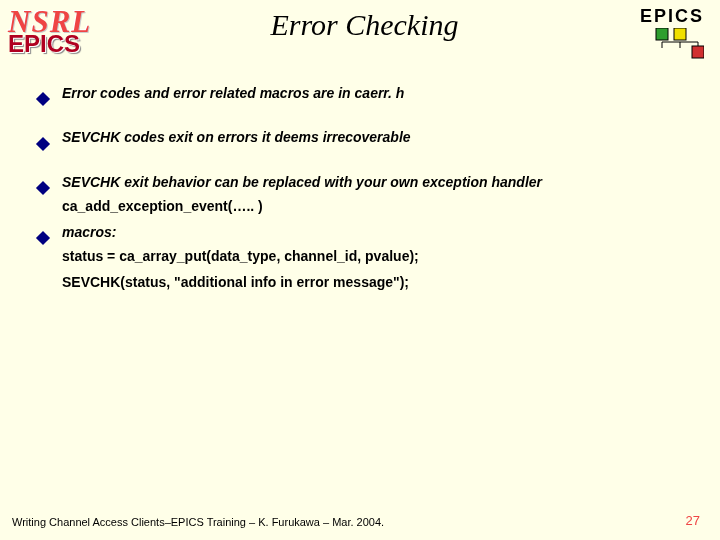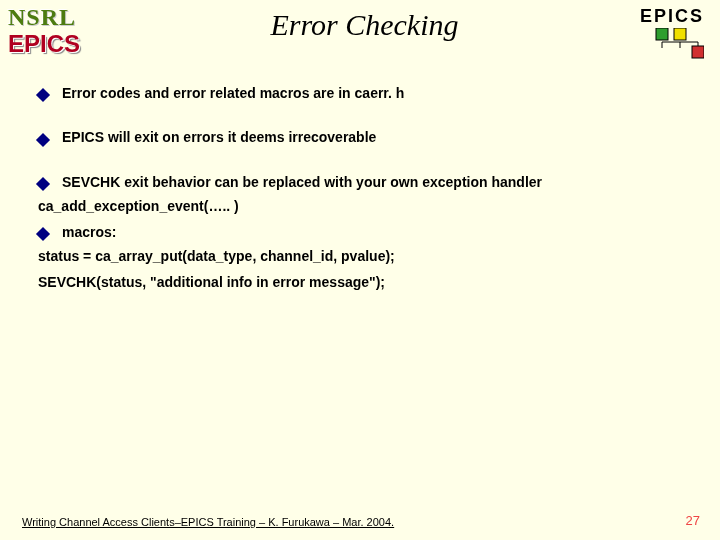--- a/index.html
+++ b/index.html
@@ -14,23 +14,24 @@
   .header-area {
     position: relative;
     height: 60px;
   }
   .nsrl {
     position: absolute;
     top: 4px;
     left: 8px;
     font-family: "Times New Roman", serif;
     font-weight: 900;
-    font-size: 24px;
+    font-size: 31px;
+    font-style: italic;
     letter-spacing: 1px;
-    color: #4d7c0f;
+    color: #ef4444;
     text-shadow: 1px 1px 0 #ccc, -1px -1px 0 #fff;
   }
   .epics-left {
     position: absolute;
     top: 30px;
     left: 8px;
     font-family: "Comic Sans MS", cursive, sans-serif;
     font-weight: 900;
     font-size: 24px;
     color: #B00020;
@@ -65,50 +66,51 @@
     right: 16px;
   }
   .content {
     position: absolute;
     top: 82px;
     left: 38px;
     right: 30px;
   }
   .bullet-row {
     display: flex;
-    align-items: center;
+    align-items: flex-end;
     margin-bottom: 22px;
     font-size: 14px;
     font-weight: bold;
     color: #000;
+    font-style: italic;
   }
   .bullet-row.tight { margin-bottom: 2px; }
   .diamond {
     width: 10px;
     height: 10px;
     background: #000080;
     transform: rotate(45deg);
     flex-shrink: 0;
     margin-top: 4px;
     margin-right: 14px;
   }
   .bullet-text { line-height: 1.6; }
   .sub-lines {
+    margin-left: 24px;
     font-size: 14px;
     font-weight: bold;
     line-height: 1.7;
     margin-bottom: 2px;
   }
   .footer {
     position: absolute;
     bottom: 12px;
-    left: 22px;
+    left: 12px;
     font-size: 11px;
     color: #000;
-    text-decoration: underline;
   }
   .pagenum {
     position: absolute;
     bottom: 12px;
     right: 20px;
     font-size: 13px;
     color: #ef4444;
   }
 </style>
 </head>
@@ -132,21 +134,21 @@
 
 <div class="content">
 
   <div class="bullet-row">
     <div class="diamond"></div>
     <div class="bullet-text">Error codes and error related macros are in caerr. h</div>
   </div>
 
   <div class="bullet-row">
     <div class="diamond"></div>
-    <div class="bullet-text">EPICS will exit on errors it deems irrecoverable</div>
+    <div class="bullet-text">SEVCHK codes exit on errors it deems irrecoverable</div>
   </div>
 
 
   <div class="bullet-row tight">
     <div class="diamond"></div>
     <div class="bullet-text">SEVCHK exit behavior can be replaced with your own exception handler</div>
   </div>
   <div class="sub-lines">ca_add_exception_event(….. )</div>
 
   <div class="bullet-row tight">

